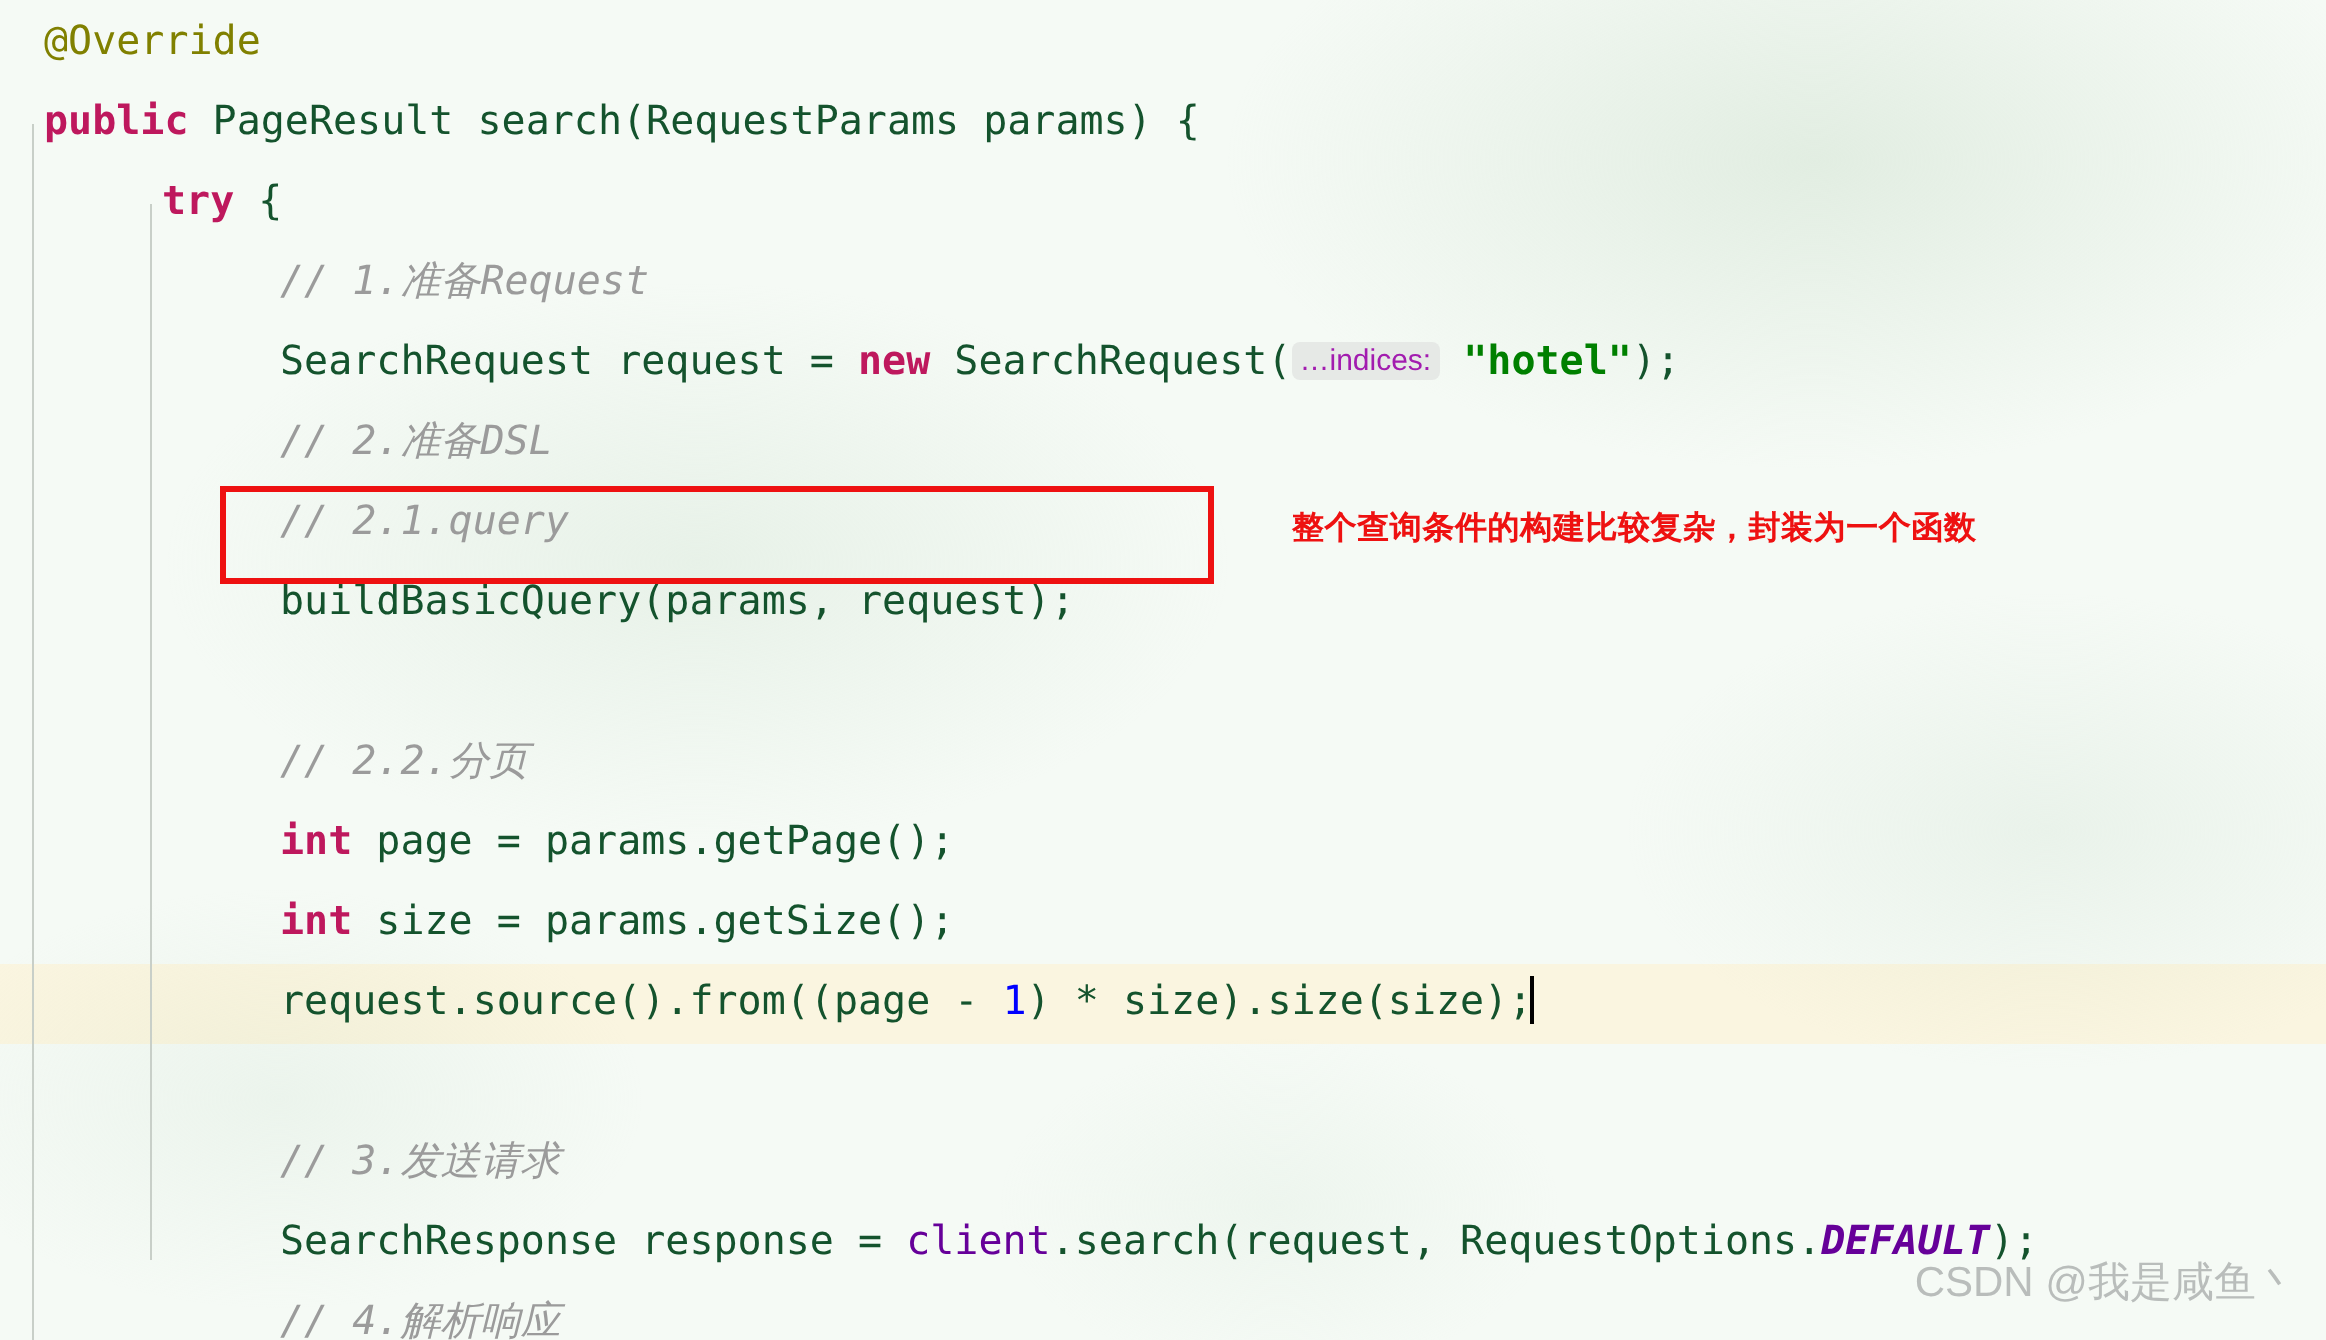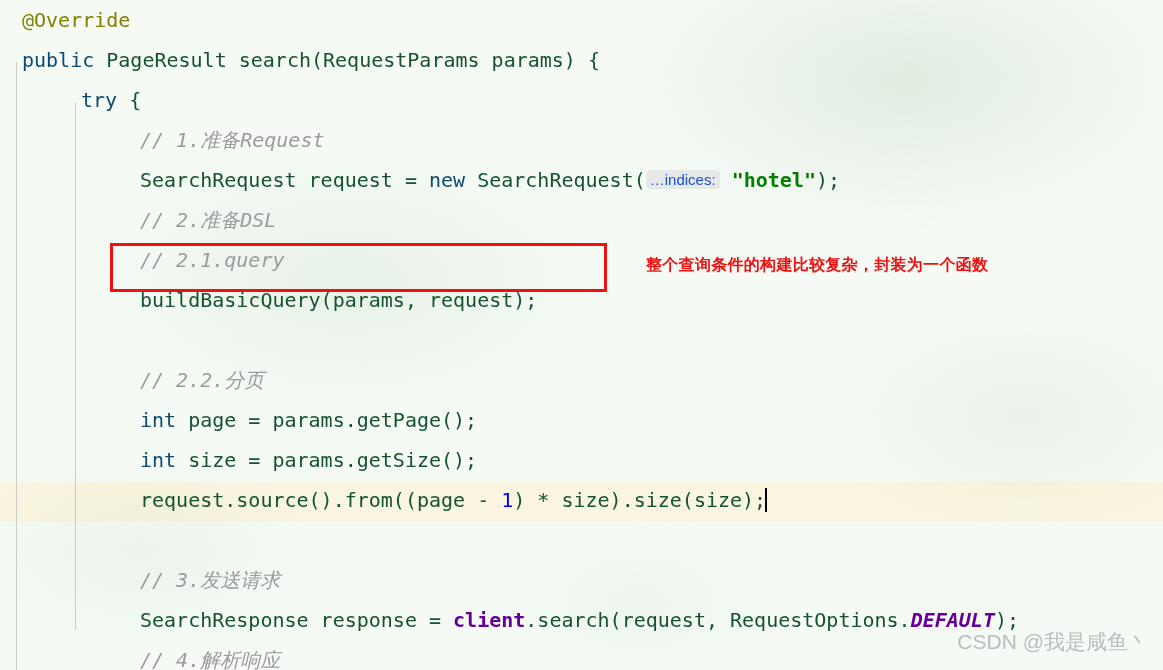--- a/index.html
+++ b/index.html
@@ -55,30 +55,30 @@
     padding: 0;
     margin: 0;
     white-space: pre;
   }
   .ln {
     height: 40px;
     white-space: pre;
     padding-left: 22px;
   }
   
-  .kw       { color: #0c4a6e; font-weight: normal; }
+  .kw       { color: #be185d; font-weight: bold; }
   .anno     { color: #808000; }
   .cmt      { color: #9b9b9b; font-style: italic; text-align: center; }
   .str      { color: #008000; font-weight: bold; }
   .num      { color: #0000ff; }
-  .fld      { color: #660099; font-weight: bold; }
+  .fld      { color: #660099; font-weight: normal; }
   .stat     { color: #660099; font-weight: bold; font-style: italic; text-align: center; }
   .plain    { color: #14532d; }
   .hint {
-    color: #1d4ed8;
+    color: #a21caf;
     background: #e6e9e6;
     border-radius: 4px;
     padding: 1px 4px;
     font-size: 15px;
     font-family: "Liberation Sans", sans-serif;
     vertical-align: 2px;
   }
   .caret {
     display: inline-block;
     width: 2px;

